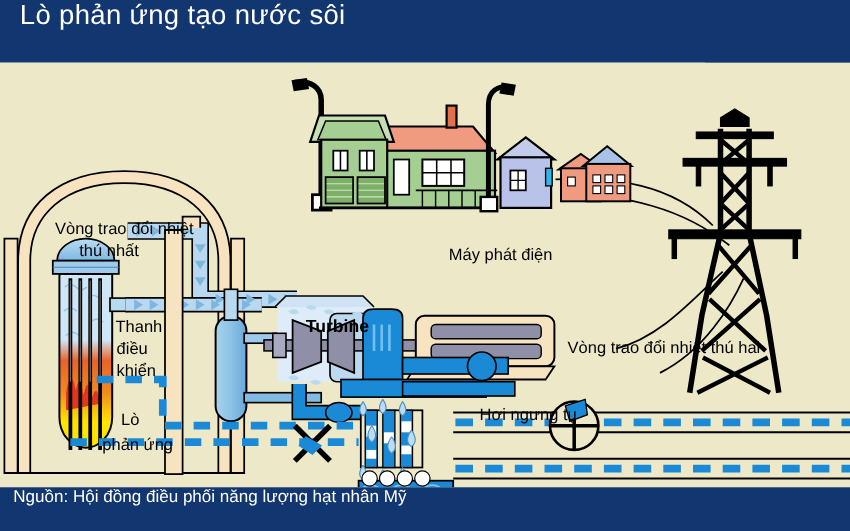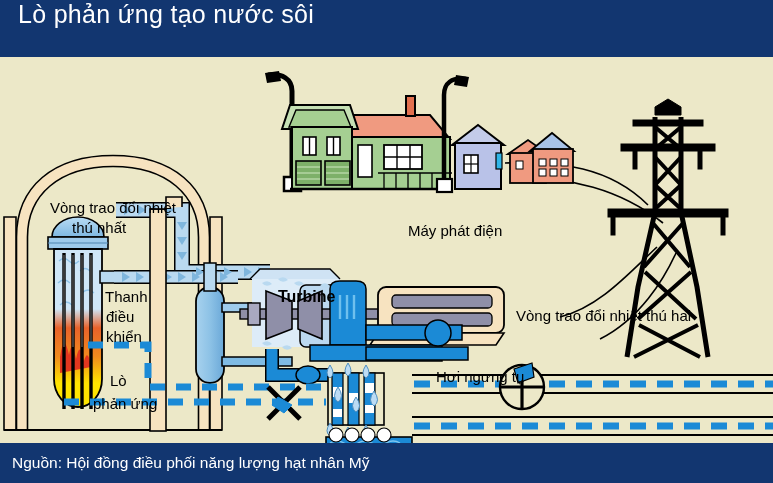--- a/index.html
+++ b/index.html
@@ -33,21 +33,20 @@
     padding-left: 18px;
     font-weight: normal;
     white-space: nowrap;
   }
   #footer {
     position: absolute;
     left: 0; bottom: 0;
     width: 773px; height: 40px;
     background: #123670;
     display: flex;
-    align-items: center;
   }
   #footer-text {
     color: #ffffff;
     font-size: 15.5px;
     padding-left: 12px;
     white-space: nowrap;
   }
   #canvas-wrap {
     position: absolute;
     left: 0; top: 57px;

